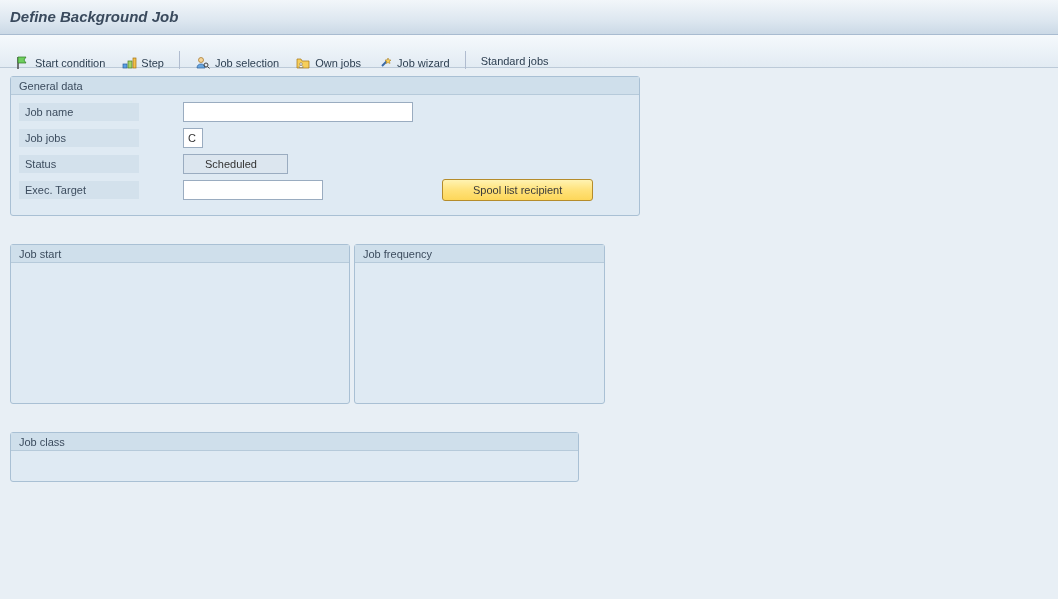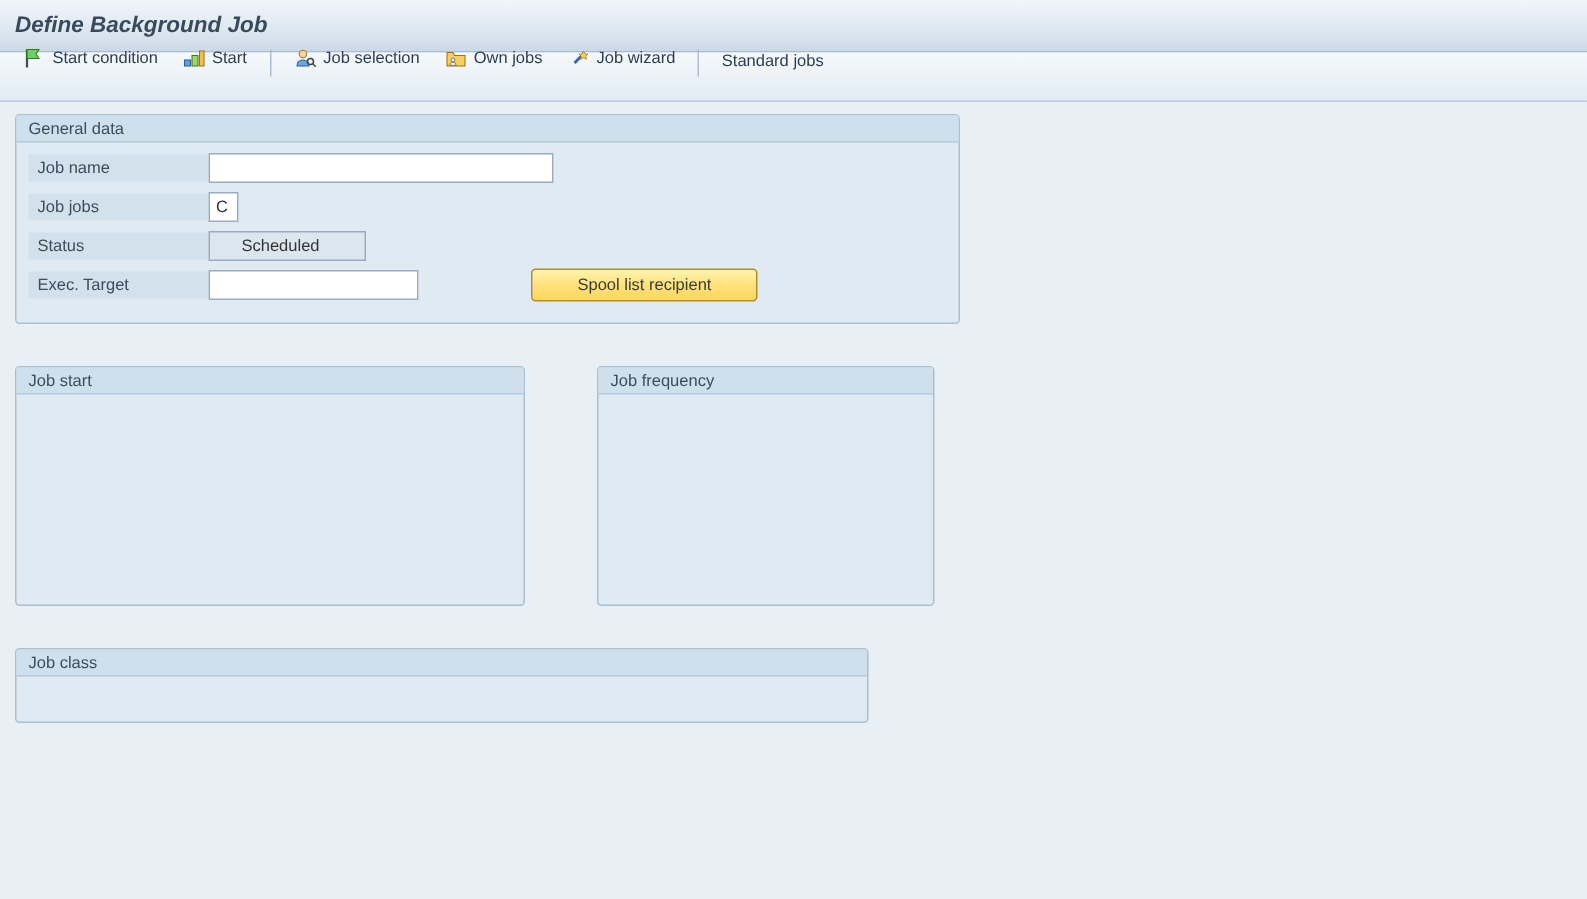--- a/index.html
+++ b/index.html
@@ -24,21 +24,21 @@
       font-style: italic;
       font-weight: bold;
       color: #3a4a5d;
     }
     .toolbar {
       background: linear-gradient(to bottom, #f5f9fc 0%, #e2ebf3 100%);
       border-bottom: 1px solid #bccad8;
       padding: 16px 8px;
       height: 30px;
       display: flex;
-      align-items: flex-end;
+      align-items: flex-start;
       gap: 2px;
     }
     .toolbar-btn {
       display: inline-flex;
       align-items: center;
       gap: 4px;
       padding: 3px 6px;
       border: 1px solid transparent;
       border-radius: 3px;
       cursor: pointer;
@@ -72,20 +72,21 @@
       align-items: center;
     }
     .panel-body {
       padding: 6px 8px 10px 8px;
     }
     .form-row {
       display: flex;
       align-items: center;
       margin-bottom: 4px;
       height: 22px;
+      gap: 44px;
     }
     .form-label {
       width: 120px;
       color: #3c4c5e;
       background: #d3e1ec;
       padding: 3px 6px;
       border: 0;
     }
     .form-input {
       height: 20px;
@@ -114,21 +115,21 @@
       display: flex;
       gap: 4px;
       margin-bottom: 28px;
     }
     .two-col .panel {
       margin-bottom: 0;
       flex: 0 0 auto;
     }
     .panel.general { width: 630px; }
     .panel.jobstart { width: 340px; height: 160px; }
-    .panel.jobfreq  { width: 225px; height: 160px; margin-left: 44px; }
+    .panel.jobfreq  { width: 251px; height: 160px; }
     .panel.jobsteps { width: 569px; height: 50px; }
     .panel.jobstart .panel-body,
     .panel.jobfreq .panel-body,
     .panel.jobsteps .panel-body { height: calc(100% - 18px); }
   </style>
 </head>
 <body>
 
 <div class="title-bar">
   <h1>Define Background Job</h1>
@@ -142,21 +143,21 @@
     </svg>
     <span>Start condition</span>
   </div>
 
   <div class="toolbar-btn">
     <svg class="icon-svg" viewBox="0 0 16 16">
       <rect x="2" y="9" width="4" height="4" fill="#5aa2e6" stroke="#2b5e9a" stroke-width="0.7"></rect>
       <rect x="7" y="6" width="4" height="7" fill="#a4d46a" stroke="#4b7a1f" stroke-width="0.7"></rect>
       <rect x="12" y="3" width="3" height="10" fill="#f3c14b" stroke="#a37213" stroke-width="0.7"></rect>
     </svg>
-    <span>Start</span>
+    <span>Step</span>
   </div>
 
   <div class="toolbar-sep"></div>
 
   <div class="toolbar-btn">
     <svg class="icon-svg" viewBox="0 0 16 16">
       <circle cx="6" cy="5" r="2.5" fill="#f5d59a" stroke="#a07020" stroke-width="0.7"></circle>
       <path d="M2 13 C2 10 4 9 6 9 C8 9 10 10 10 13 Z" fill="#6aa7e0" stroke="#2b5e9a" stroke-width="0.7"></path>
       <circle cx="11" cy="10" r="2" fill="none" stroke="#444" stroke-width="1"></circle>
       <line x1="12.5" y1="11.5" x2="14.5" y2="13.5" stroke="#444" stroke-width="1"></line>

